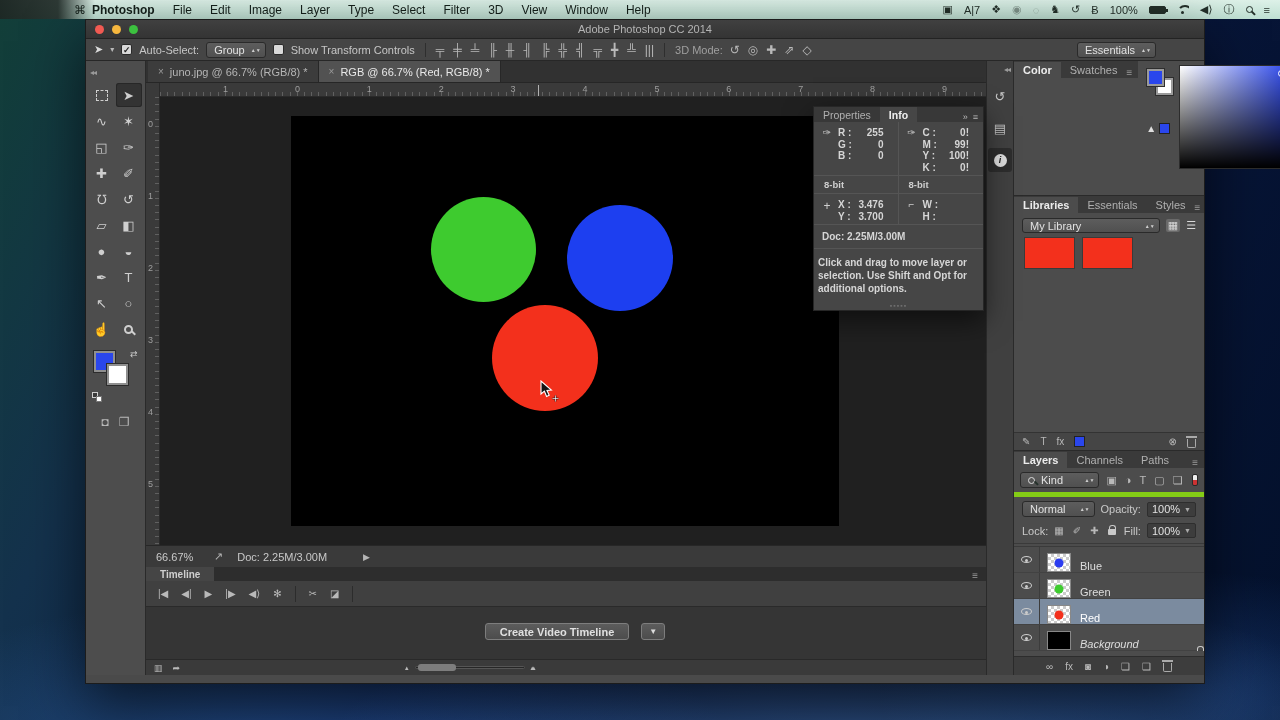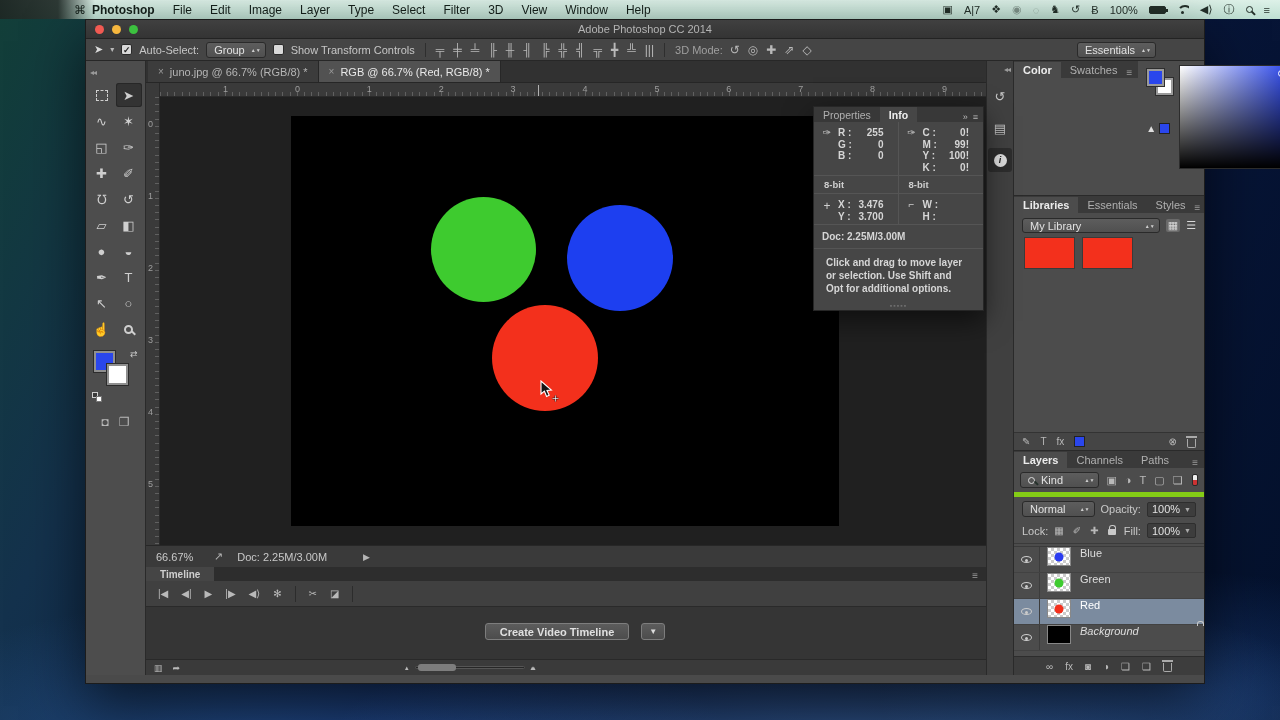--- a/index.html
+++ b/index.html
@@ -175,21 +175,21 @@
   .f-icons{display:flex;gap:8px;font-size:11px}
   .f-toggle{width:7px;height:12px;background:linear-gradient(#eee 0 55%,#c33 55%);border:1px solid #2a2a2a;border-radius:2px;margin-left:2px}
   .blend-row,.lock-row{display:flex;align-items:center;gap:6px;padding:4px 8px;font-size:11px;color:#c9c9c9}
   .blend-select{width:104px;height:16px}
   .valbox{background:#3d3d3d;border:1px solid #2e2e2e;border-radius:2px;height:15px;display:inline-flex;
     align-items:center;padding:0 4px;gap:4px;color:#e0e0e0}
   .valbox .dn{font-size:7px;color:#aaa}
   .lock-row{border-bottom:1px solid #3a3a3a;padding-top:2px;padding-bottom:5px}
   .lock-icons{display:flex;gap:9px;font-size:10px}
   .layer-rows{flex:1;overflow:hidden;border-top:1px solid #3a3a3a;margin-top:2px}
-  .layer-row{height:26px;display:flex;align-items:flex-start;border-bottom:1px solid #424242;padding-right:8px}
+  .layer-row{height:26px;display:flex;align-items:flex-end;border-bottom:1px solid #424242;padding-right:8px}
   .layer-row.selected{background:#7b8b9f}
   .layer-row.selected .lname{color:#fff}
   .eye-cell{width:26px;display:flex;justify-content:center;align-self:stretch;align-items:center;border-right:1px solid #3c3c3c}
   .icon-eye{width:11px;height:7px;border:1px solid #cbcbcb;border-radius:50%;position:relative}
   .icon-eye::after{content:"";position:absolute;left:3px;top:1.5px;width:3px;height:3px;border-radius:50%;background:#cbcbcb}
   .thumb{width:24px;height:19px;margin:0 9px 0 7px;border:1px solid #888;position:relative;background:#fff}
   .thumb.checker{background-color:#fff;background-image:
     linear-gradient(45deg,#ccc 25%,transparent 25%,transparent 75%,#ccc 75%),
     linear-gradient(45deg,#ccc 25%,transparent 25%,transparent 75%,#ccc 75%);
     background-size:6px 6px;background-position:0 0,3px 3px}
@@ -208,21 +208,21 @@
   .if-icons{margin-left:auto;padding-right:5px;color:#9a9a9a;font-size:9px;display:flex;gap:5px}
   .if-grid{display:flex;border-bottom:1px solid #555}
   .if-cell{width:50%;padding:5px 6px 2px;display:flex;gap:4px}
   .if-cell.l{border-right:1px solid #555}
   .if-ico{width:14px;font-size:10px;color:#cfcfcf}
   .if-rows{flex:1;font-size:10px;font-weight:bold;color:#d6d6d6}
   .if-rows .r{display:flex;justify-content:space-between;line-height:11.5px;padding-right:8px}
   .if-bit{font-size:9.5px;font-weight:bold;color:#cfcfcf;padding:3px 0 3px 10px}
   .if-doc{font-size:10px;font-weight:bold;color:#d6d6d6;padding:6px 8px;border-bottom:1px solid #555}
   .if-sect2{border-bottom:1px solid #555}
-  .if-hint{font-size:10px;font-weight:bold;color:#d6d6d6;line-height:13px;padding:7px 12px}
+  .if-hint{font-size:10px;font-weight:bold;color:#d6d6d6;line-height:13px;padding:7px 4px}
   .if-grip{margin-top:auto;text-align:center;color:#6e6e6e;font-size:7px;letter-spacing:1px;padding-bottom:1px}
 </style>
 </head>
 <body>
 
 <div class="menubar">
   <span class="apple icon">⌘</span>
   <div class="menu-items" id="menu-items">
       <span>Photoshop</span>
       <span>File</span>

